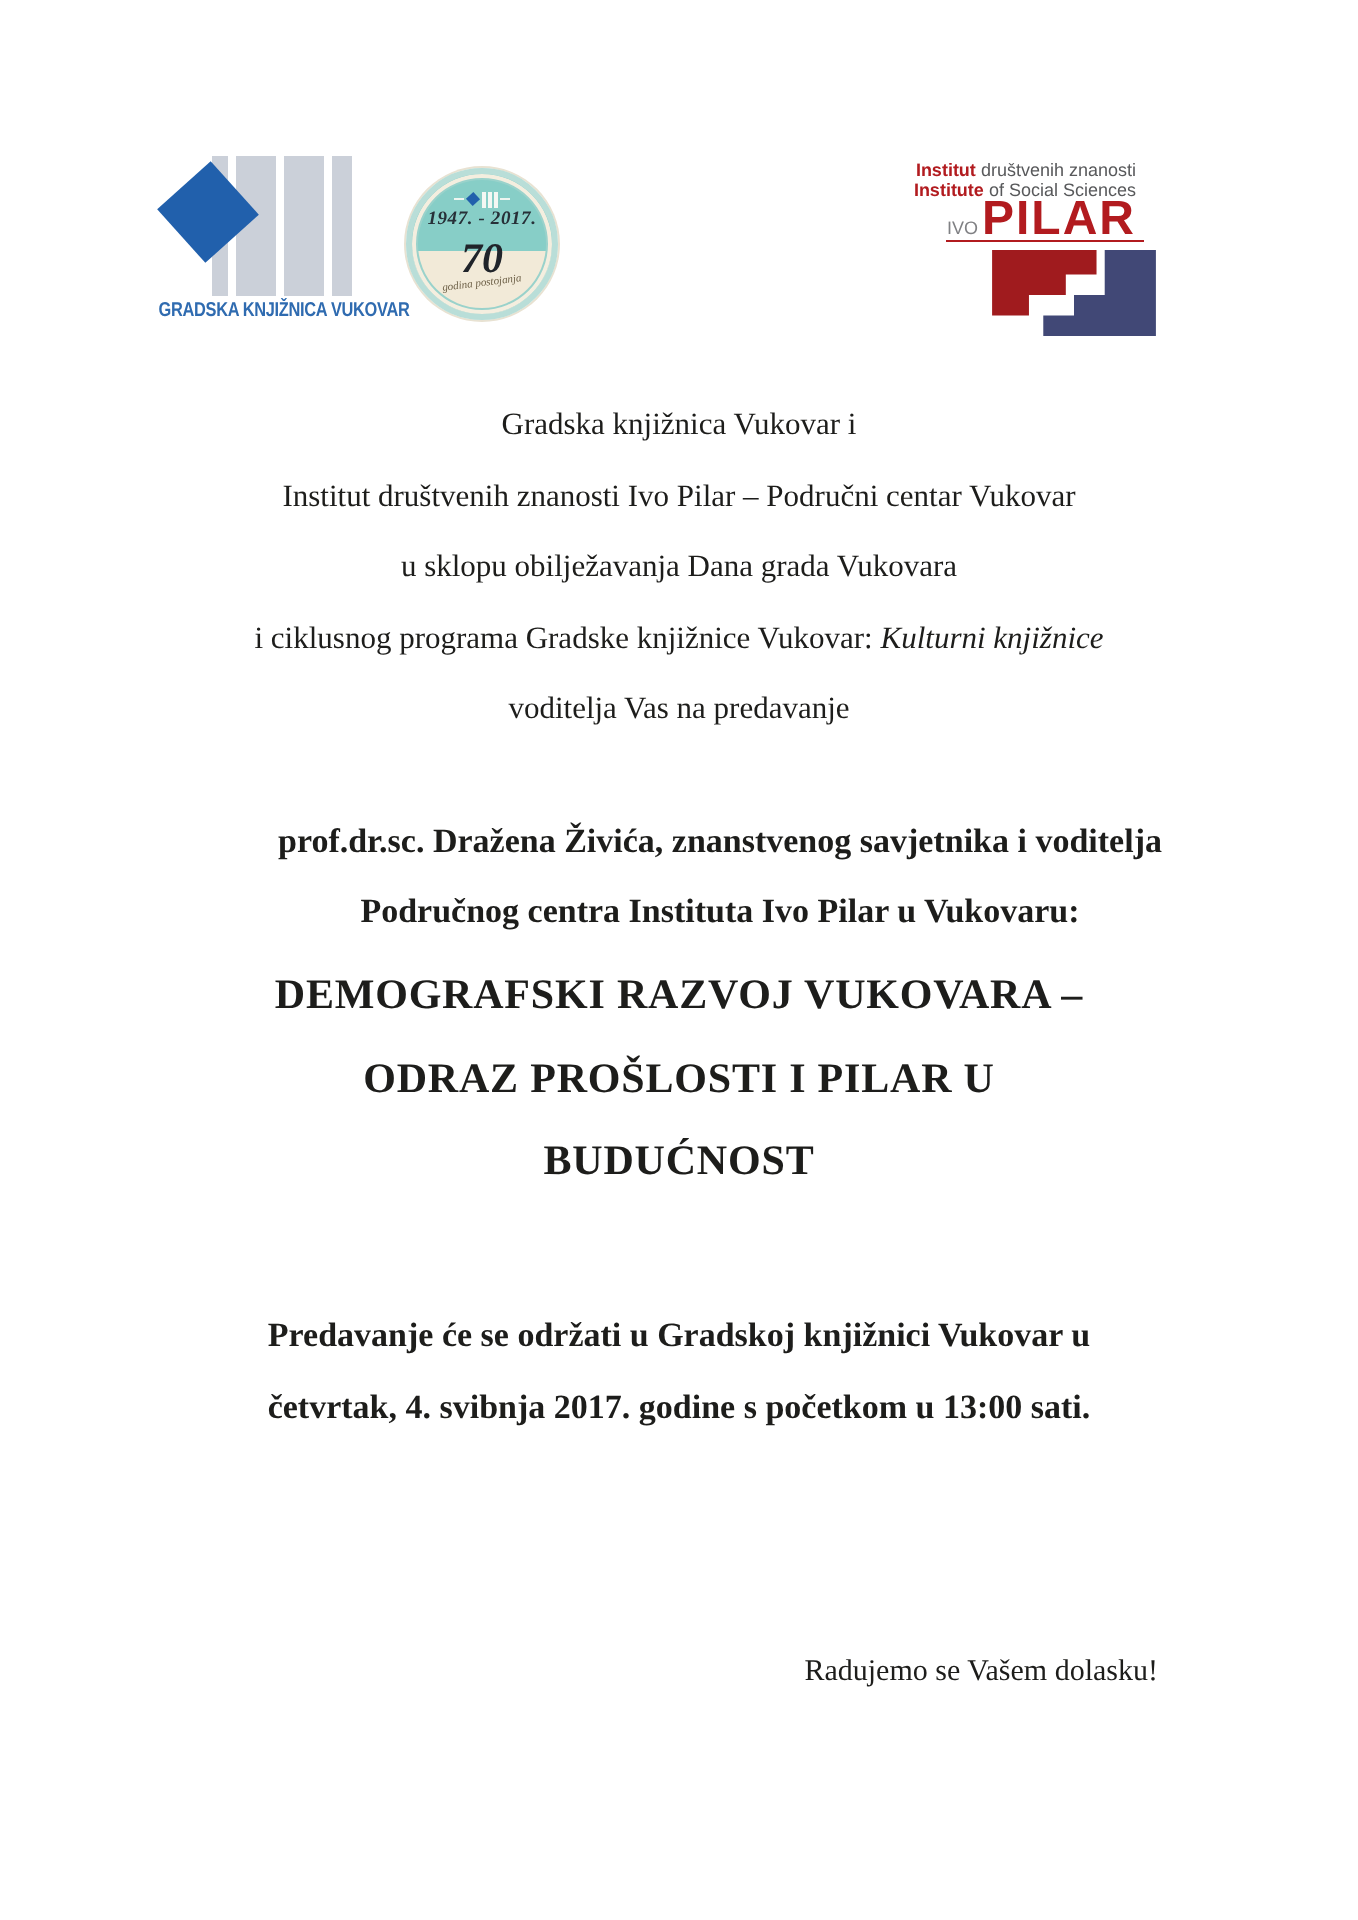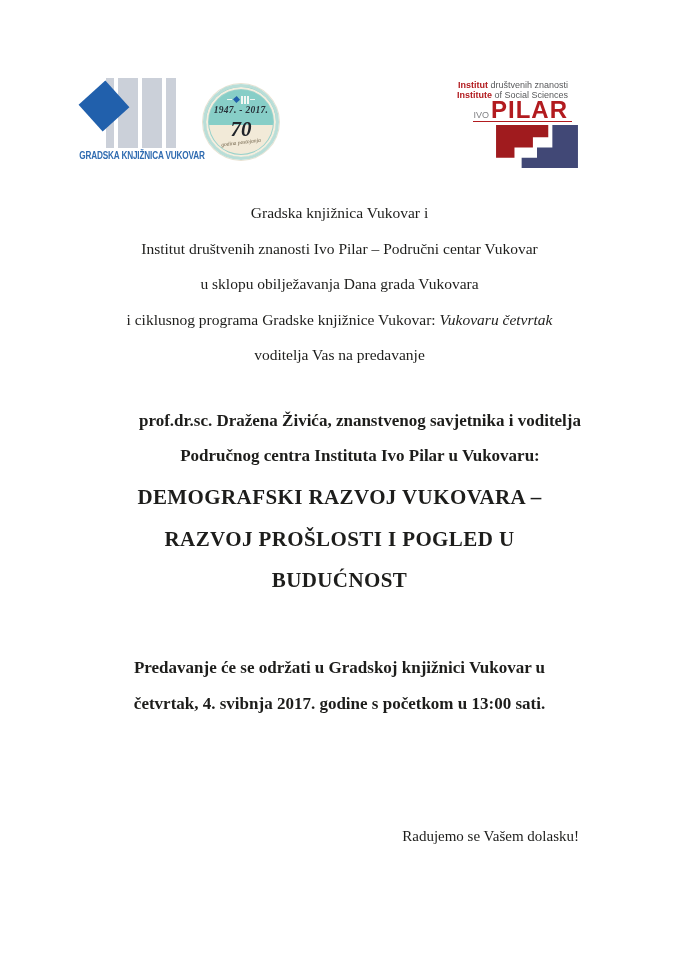--- a/index.html
+++ b/index.html
@@ -90,32 +90,32 @@
   <svg class="p-steps" width="82" height="43" viewBox="0 0 80 42" xmlns="http://www.w3.org/2000/svg">
     <polygon fill="#a01b1e" points="0,0 51,0 51,12 36,12 36,22 18,22 18,32 0,32"></polygon>
     <polygon fill="#414876" points="25,42 25,32 40,32 40,22 55,22 55,0 80,0 80,42"></polygon>
   </svg>
 </div>
 
 <div class="txt invite">
   <p>Gradska knjižnica Vukovar i</p>
   <p>Institut društvenih znanosti Ivo Pilar – Područni centar Vukovar</p>
   <p>u sklopu obilježavanja Dana grada Vukovara</p>
-  <p><span>i ciklusnog programa Gradske knjižnice Vukovar: </span><span class="it">Vukovaru četvrtak</span></p>
+  <p><span>i ciklusnog programa Gradske knjižnice Vukovar: </span><span class="it">Kulturni knjižnice</span></p>
   <p>voditelja Vas na predavanje</p>
 </div>
 
 <div class="txt speaker">
   <p>prof.dr.sc. Dražena Živića, znanstvenog savjetnika i voditelja</p>
   <p>Područnog centra Instituta Ivo Pilar u Vukovaru:</p>
 </div>
 
 <div class="txt title">
   <p>DEMOGRAFSKI RAZVOJ VUKOVARA –</p>
-  <p>RAZVOJ PROŠLOSTI I POGLED U</p>
+  <p>ODRAZ PROŠLOSTI I PILAR U</p>
   <p>BUDUĆNOST</p>
 </div>
 
 <div class="txt details">
   <p>Predavanje će se održati u Gradskoj knjižnici Vukovar u</p>
   <p>četvrtak, 4. svibnja 2017. godine s početkom u 13:00 sati.</p>
 </div>
 
 <div class="txt closing">Radujemo se Vašem dolasku!</div>
 

